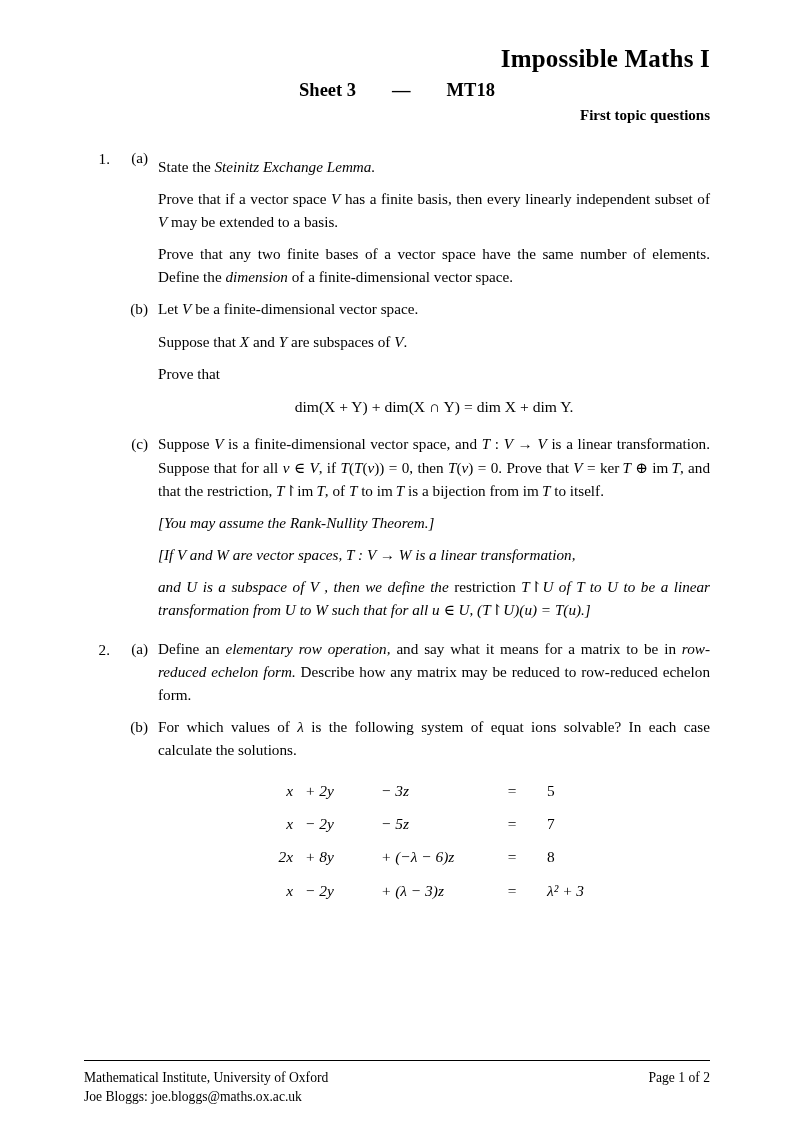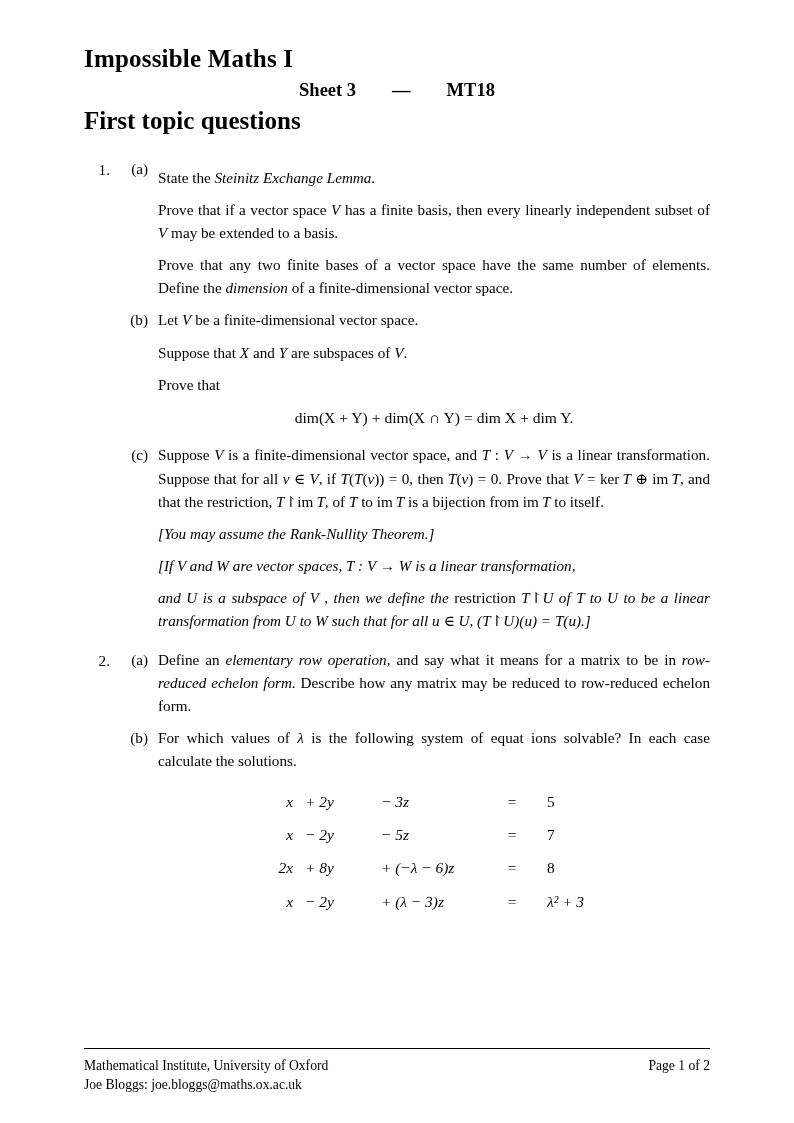--- a/index.html
+++ b/index.html
@@ -16,39 +16,39 @@
   }
   .page {
     position: relative;
     width: 794px;
     height: 1123px;
     box-sizing: border-box;
     padding: 40px 84px 0 84px;
   }
   
   .title {
-    text-align: left;
+    text-align: right;
     font-size: 25px;
     font-weight: bold;
     letter-spacing: 0.2px;
     margin: 5px 0 7px 0;
   }
   .subtitle {
     text-align: center;
     font-size: 18.5px;
     font-weight: bold;
     margin: 0 0 6px 0;
   }
   .subtitle .gap {
     display: inline-block;
     width: 36px;
   }
   .subtitle2 {
-    text-align: left;
-    font-size: 25px;
+    text-align: right;
+    font-size: 15px;
     font-weight: bold;
     margin: 0 0 22px 0;
   }
   
   .qlist {
     margin: 0;
     padding: 0;
   }
   .question {
     display: flex;
@@ -123,21 +123,21 @@
   .eqsys td.c1 { text-align: right;  width: 42px; }
   .eqsys td.c2 { text-align: left;   width: 64px; }
   .eqsys td.c3 { text-align: left;   width: 96px; }
   .eqsys td.c4 { text-align: center; width: 46px; }
   .eqsys td.c5 { text-align: left;   width: 70px; }
   
   .footer {
     position: absolute;
     left: 84px;
     right: 84px;
-    bottom: 28px;
+    bottom: 16px;
   }
   .footer-rule {
     border-top: 1px solid #000000;
     margin-bottom: 7px;
   }
   .footer-row {
     display: flex;
     justify-content: space-between;
     font-size: 13.6px;
     line-height: 1.45;

